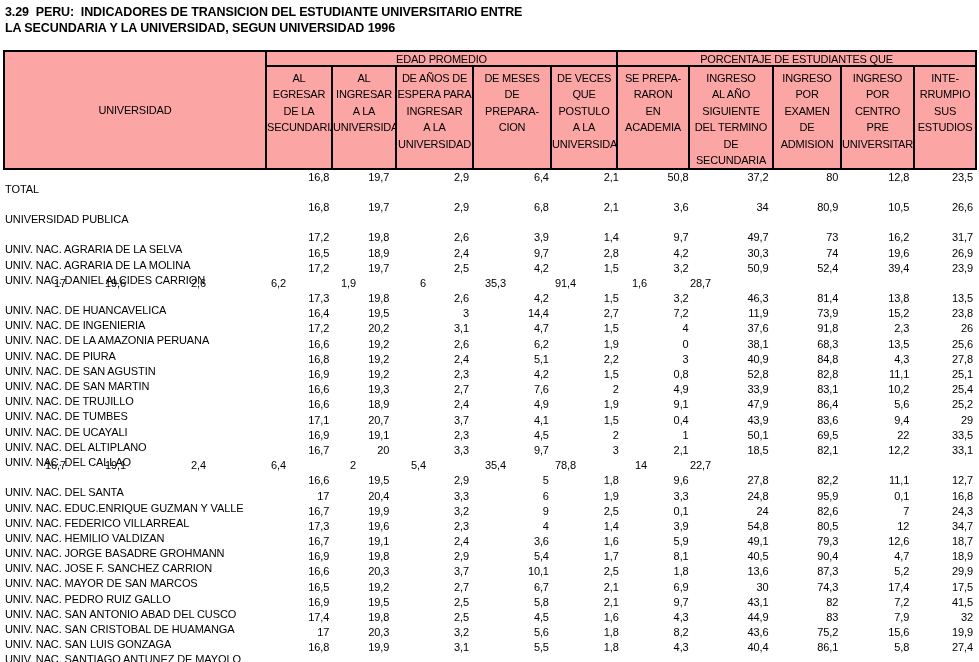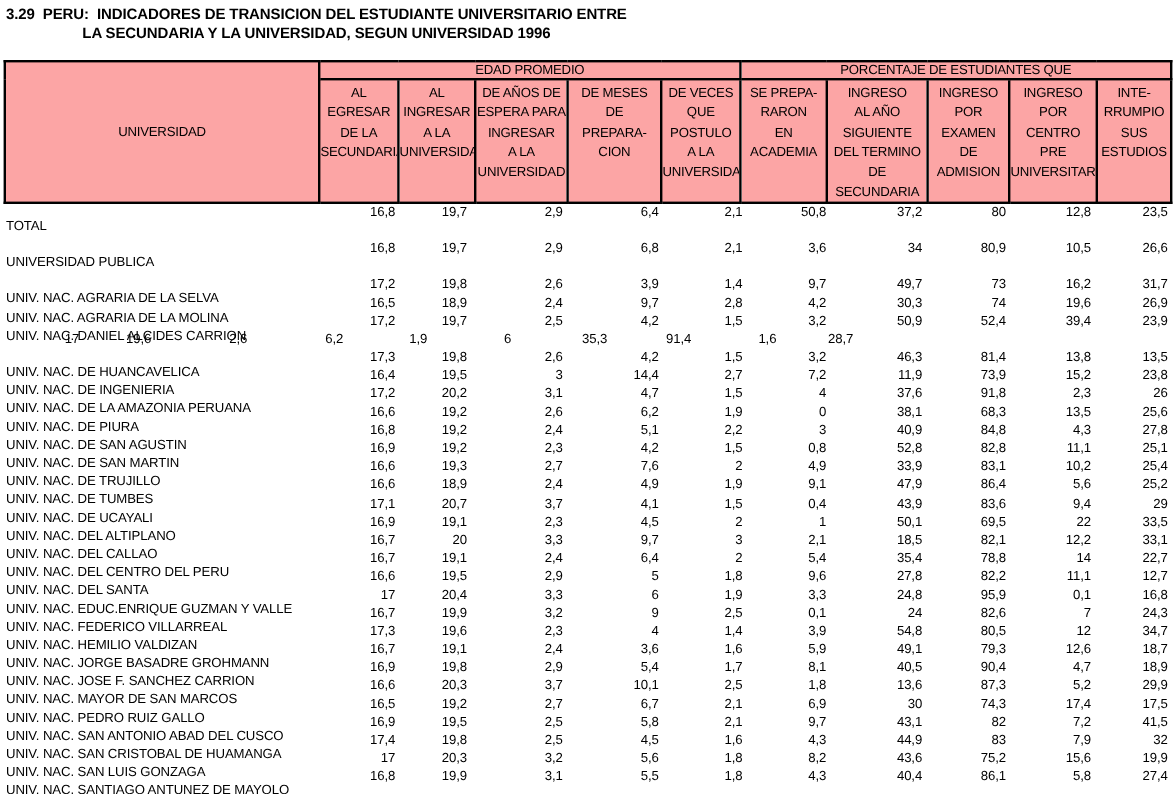--- a/index.html
+++ b/index.html
@@ -1,21 +1,21 @@
 <!DOCTYPE html>
 <html><head>
 <meta charset="utf-8">
 <style>
   html,body{margin:0;padding:0;}
   body{
     width:979px;height:662px;position:relative;overflow:hidden;
     background:#ffffff;color:#000000;
     font-family:"Liberation Sans", sans-serif;
   }
-  .title-block{position:absolute;left:5px;top:4px;text-align:center;}
+  .title-block{position:absolute;left:5px;top:4px;}
   .title-line{font-weight:bold;font-size:12.5px;line-height:16px;white-space:pre;letter-spacing:-0.1px;}
 
   table.hdr{
     position:absolute;left:3px;top:50px;width:972px;
     border-collapse:collapse;table-layout:fixed;
   }
   table.hdr td{
     background:#fca5a5;border:2px solid #000000;
     font-size:11px;text-align:center;padding:0;
     letter-spacing:-0.2px;overflow:hidden;
@@ -331,21 +331,20 @@
       <div class="cell num w2">3,3</div>
       <div class="cell num w3">9,7</div>
       <div class="cell num w4">3</div>
       <div class="cell num w5">2,1</div>
       <div class="cell num w6">18,5</div>
       <div class="cell num w7">82,1</div>
       <div class="cell num w8">12,2</div>
       <div class="cell num w9">33,1</div>
     </div>
     <div class="row">
-      <div class="cell name">UNIV. NAC. DEL CENTRO DEL PERU</div>
       <div class="cell num w0">16,7</div>
       <div class="cell num w1">19,1</div>
       <div class="cell num w2">2,4</div>
       <div class="cell num w3">6,4</div>
       <div class="cell num w4">2</div>
       <div class="cell num w5">5,4</div>
       <div class="cell num w6">35,4</div>
       <div class="cell num w7">78,8</div>
       <div class="cell num w8">14</div>
       <div class="cell num w9">22,7</div>

